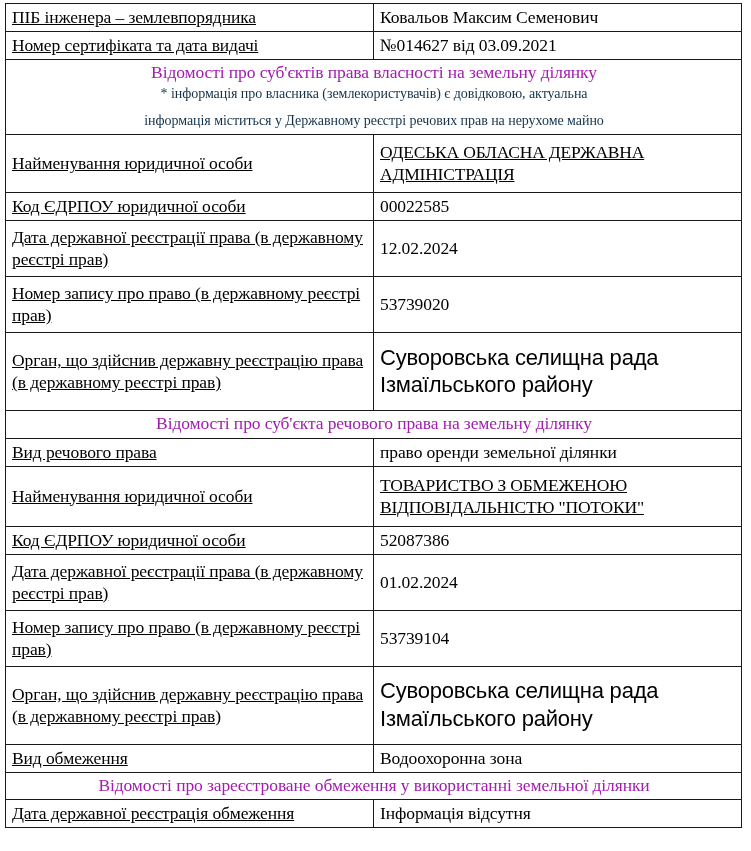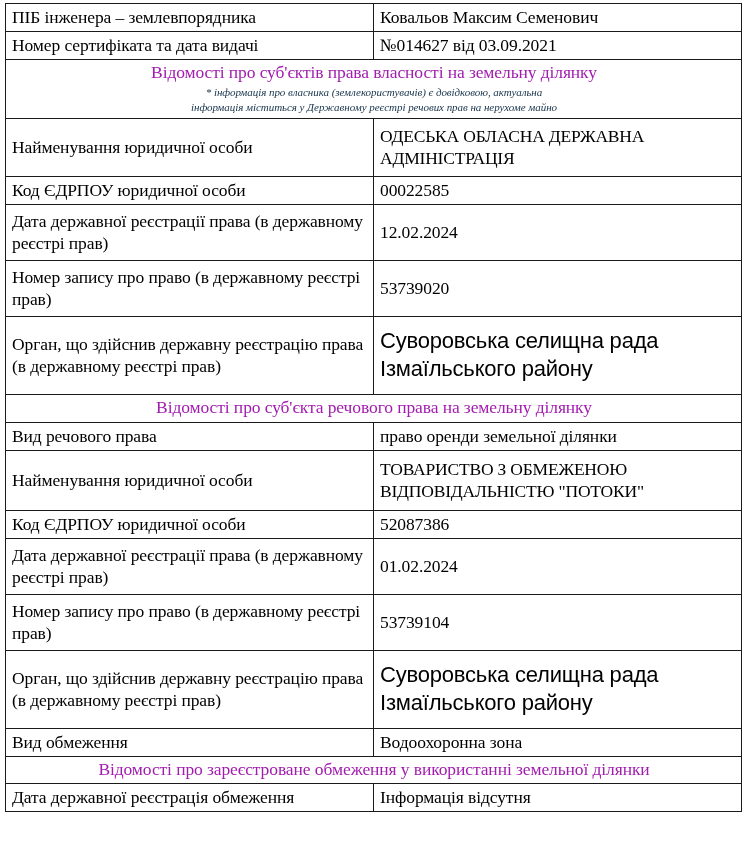--- a/index.html
+++ b/index.html
@@ -42,62 +42,63 @@
     background: #ffffff;
   }
 
   col.c-label { width: 368px; }
   col.c-value { width: 368px; }
 
   
   td.label {
     font-family: "Liberation Serif", "DejaVu Serif", serif;
     letter-spacing: -0.1px;
+    text-decoration: underline;
   }
 
   
   td.value {
     font-family: "Liberation Serif", "DejaVu Serif", serif;
     letter-spacing: -0.1px;
   }
 
   
   td.value.sans {
     font-family: Liberation Sans, sans-serif;
     font-size: 22px;
     letter-spacing: -0.2px;
   }
 
   td.value.caps {
     font-size: 17.5px;
     letter-spacing: -0.2px;
+    text-decoration: underline;
   }
 
   
   td.section {
     background: #3b89c0;
     text-align: center;
     padding: 2px 6px 4px 6px;
     border: 1px solid #1a1a1a;
   }
   .section-title {
     display: block;
     font-size: 17.5px;
     line-height: 1.22;
     letter-spacing: -0.1px;
     color: #a21caf;
   }
   .section-note {
     display: block;
-    font-size: 11px;
+    font-size: 14px;
     line-height: 1.35;
     margin-top: 2px;
     letter-spacing: -0.05px;
     color: #15324a;
-    font-style: italic;
   }
 
   
   td.hl { background: #f5af7e; }
 
   .vtop { vertical-align: top; }
 </style>
 </head>
 <body>
 
@@ -116,21 +117,21 @@
       </tr>
       <tr>
         <td class="label">Номер сертифіката та дата видачі</td>
         <td class="value">№014627 від 03.09.2021</td>
       </tr>
 
       <tr>
         <td class="section" colspan="2">
           <span class="section-title">Відомості про суб'єктів права власності на земельну ділянку</span>
           <span class="section-note">* інформація про власника (землекористувачів) є довідковою, актуальна</span>
-          <span class="section-note" style="margin-top:0">інформація міститься у Державному реєстрі речових прав на нерухоме майно</span>
+          <span class="section-note" style="margin-top:8px">інформація міститься у Державному реєстрі речових прав на нерухоме майно</span>
         </td>
       </tr>
 
       <tr>
         <td class="label hl" style="height:52px">Найменування юридичної особи</td>
         <td class="value caps hl vtop">ОДЕСЬКА ОБЛАСНА ДЕРЖАВНА АДМІНІСТРАЦІЯ</td>
       </tr>
       <tr>
         <td class="label">Код ЄДРПОУ юридичної особи</td>
         <td class="value">00022585</td>

